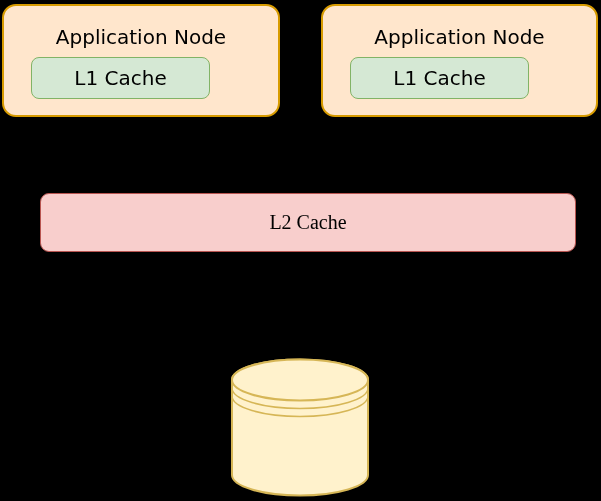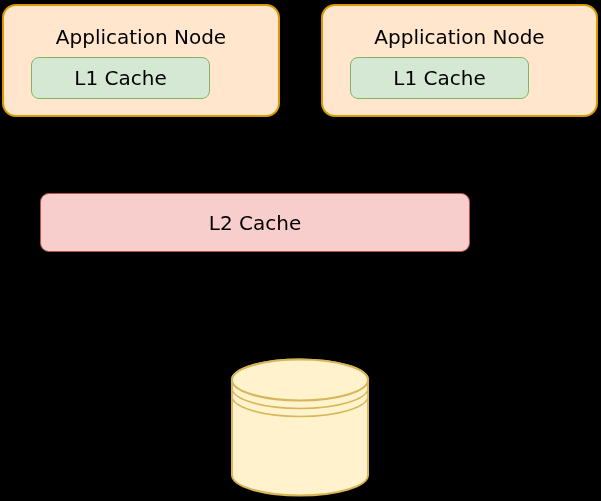--- a/index.html
+++ b/index.html
@@ -51,31 +51,32 @@
     display: flex;
     align-items: center;
     justify-content: center;
     font-size: 20px;
     white-space: nowrap;
   }
   .l2-cache {
     position: absolute;
     left: 40px;
     top: 193px;
-    width: 430px;
+    width: 536px;
     height: 59px;
     background: var(--l2-cache-fill, #F8CECC);
     border: 1.5px solid var(--l2-cache-stroke, #B85450);
     border-radius: 9px;
     box-sizing: border-box;
     display: flex;
     align-items: center;
     justify-content: center;
     font-size: 20px;
     white-space: nowrap;
+    font-family: Liberation Serif, serif;
   }
   .db-node {
     position: absolute;
     left: 231px;
     top: 358px;
     width: 138px;
     height: 140px;
   }
   .db-node svg {
     display: block;

